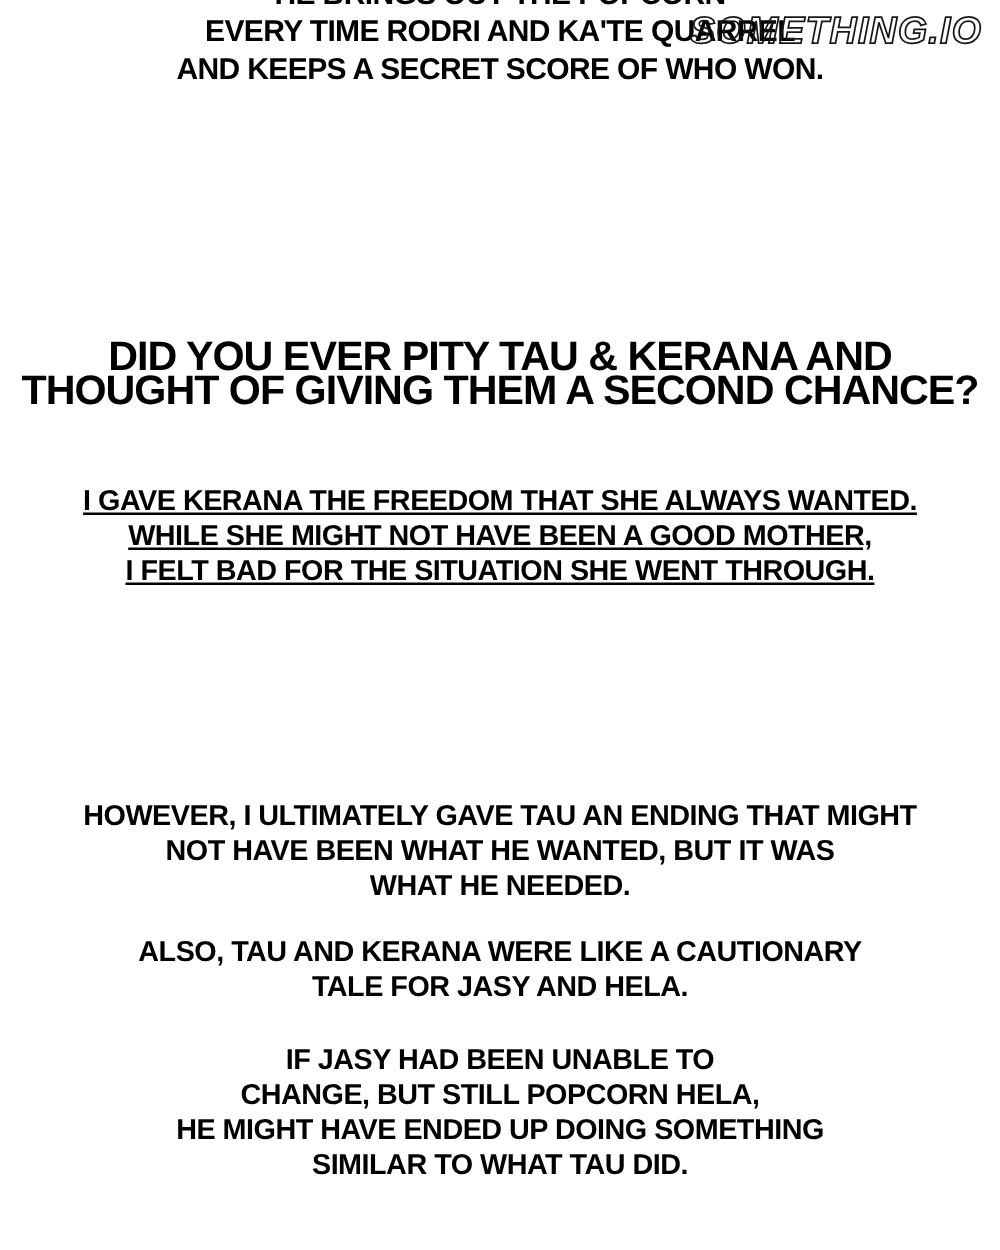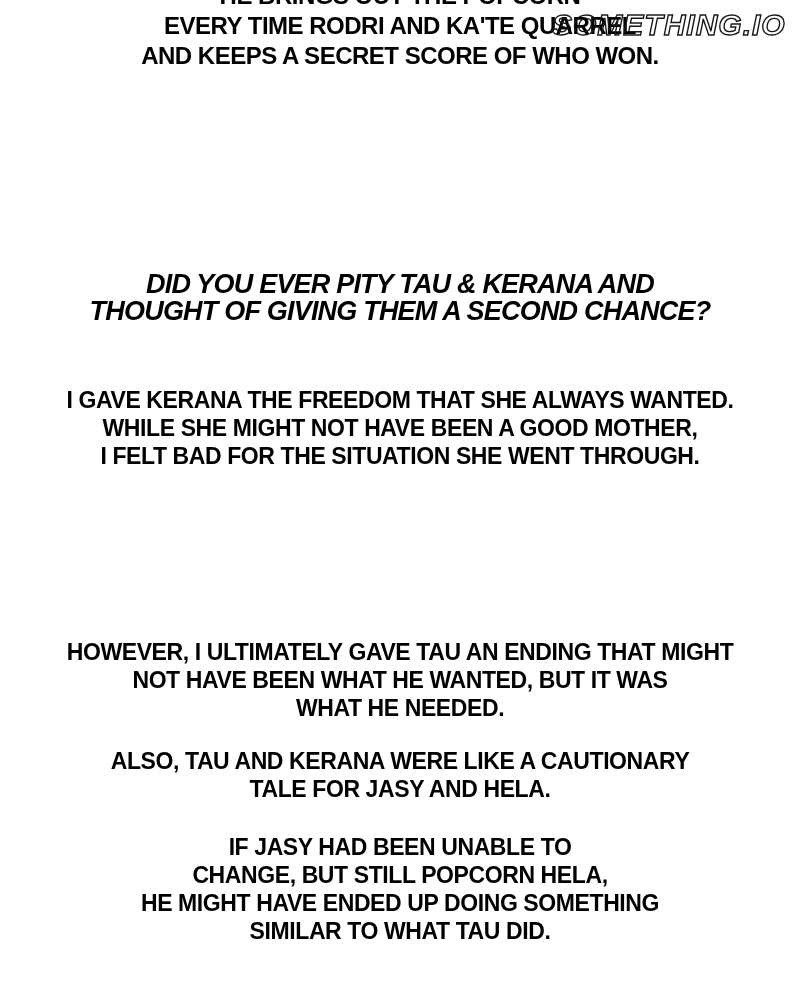--- a/index.html
+++ b/index.html
@@ -22,31 +22,30 @@
     z-index: 1;
   }
   .top-caption {
     top: -19px;
     font-size: 24px;
     line-height: 30px;
     letter-spacing: -0.5px;
   }
   .question {
     top: 271px;
-    font-size: 27px;
+    font-size: 33px;
     line-height: 27px;
-    font-style: italic;
     letter-spacing: -0.8px;
   }
   .answer {
     font-size: 23px;
     line-height: 28px;
     letter-spacing: -0.4px;
   }
-  .a1 { top: 386px; }
+  .a1 { top: 386px; text-decoration: underline; }
   .a2 { top: 498px; }
   .a3 { top: 638px; }
   .a4 { top: 747px; }
   .a5 { top: 833px; }
   .watermark {
     position: absolute;
     top: 8px;
     left: 552px;
     z-index: 3;
     font-size: 30px;

